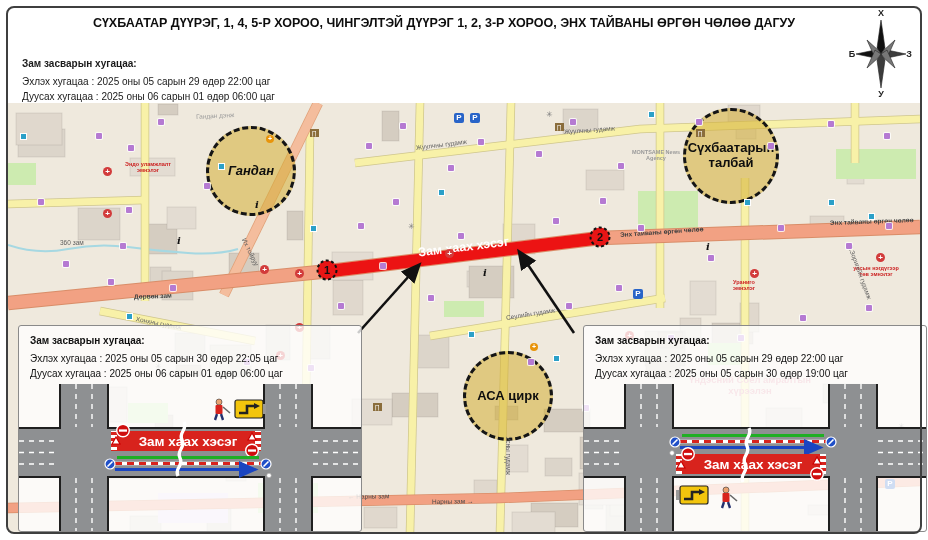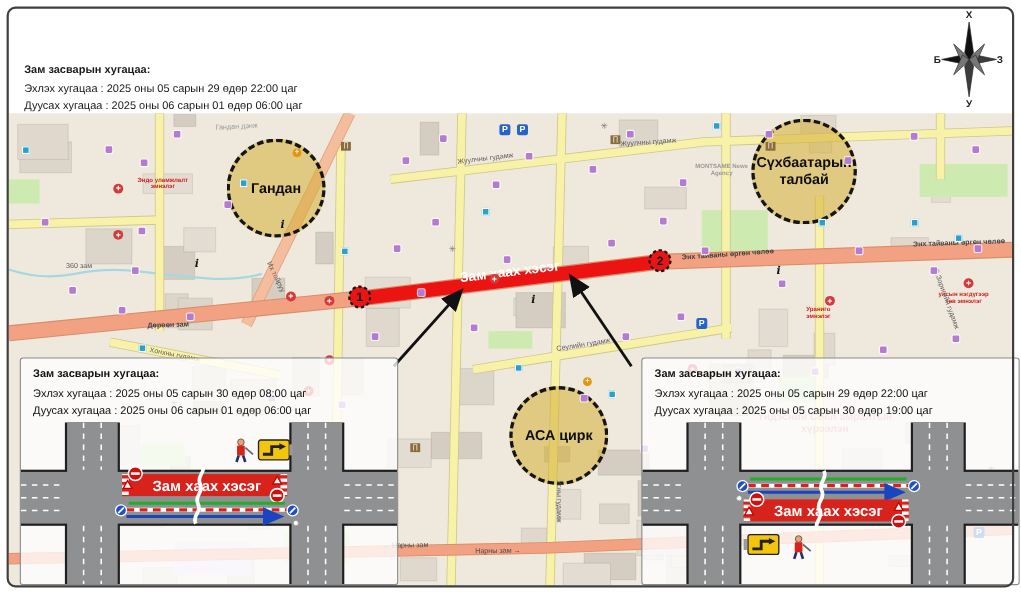--- a/index.html
+++ b/index.html
@@ -39,20 +39,21 @@
   .inset-left{left:18px;top:325px;}
   .inset-right{left:583px;top:325px;}
 </style>
 </head>
 <body>
 
 <div class="page">
   <div class="frame"></div>
 
   <div class="title">
+    <div>СҮХБААТАР ДҮҮРЭГ, 1, 4, 5-Р ХОРОО, ЧИНГЭЛТЭЙ ДҮҮРЭГ 1, 2, 3-Р ХОРОО, ЭНХ ТАЙВАНЫ ӨРГӨН ЧӨЛӨӨ ДАГУУ</div>
   </div>
 
   <div class="schedule">
     <div class="h">Зам засварын хугацаа:</div>
     <div>Эхлэх хугацаа : 2025 оны 05 сарын 29 өдөр 22:00 цаг</div>
     <div>Дуусах хугацаа : 2025 оны 06 сарын 01 өдөр 06:00 цаг</div>
   </div>
 
   <svg class="compass" viewBox="0 0 66 90">
     <g stroke="#222" stroke-width="0.6">
@@ -200,21 +201,21 @@
         <text x="319" y="171" text-anchor="middle" font-size="11" font-weight="bold" fill="#111">1</text>
       </g>
       <g>
         <circle cx="592" cy="134" r="9.5" fill="#e81515" stroke="#111" stroke-width="2" stroke-dasharray="3,2.4"></circle>
         <text x="592" y="138" text-anchor="middle" font-size="11" font-weight="bold" fill="#111">2</text>
       </g>
 
       <line x1="350" y1="230" x2="410" y2="163" stroke="#111" stroke-width="2.6" marker-end="url(#ah)"></line>
       <line x1="566" y1="230" x2="512" y2="150" stroke="#111" stroke-width="2.6" marker-end="url(#ah)"></line>
     </svg>
-  <div class="circle" style="left: 198px; top: 23px; height: 84px; width: 84px;">Гандан</div>
+  <div class="circle" style="left: 198px; top: 23px; height: 84px; width: 84px; font-style: italic;">Гандан</div>
       <div class="circle" style="left: 675px; top: 5px; height: 90px; width: 90px;">Сүхбаатарын талбай</div>
       <div class="circle" style="left: 455px; top: 248px; height: 84px; width: 84px;">АСА цирк</div>
       <div class="street" style="left: 408px; top: 41px; transform: rotate(-7deg);">Жуулчны гудамж</div>
       <div class="street" style="left: 556px; top: 25px; transform: rotate(-4deg);">Жуулчны гудамж</div>
       <div class="street" style="left: 612px; top: 128px; transform: rotate(-4deg); font-weight: bold; color: rgb(63, 63, 63);">Энх тайваны өргөн чөлөө</div>
       <div class="street" style="left: 822px; top: 116px; transform: rotate(-2deg); font-weight: bold; color: rgb(63, 63, 63);">Энх тайваны өргөн чөлөө</div>
       <div class="street" style="left: 126px; top: 190px; transform: rotate(-2deg); font-weight: bold; color: rgb(63, 63, 63);">Дөрвөн зам</div>
       <div class="street" style="left: 340px; top: 390px; transform: rotate(-1deg); color: rgb(74, 74, 74);">← Нарны зам</div>
       <div class="street" style="left: 424px; top: 395px; transform: rotate(-1deg); color: rgb(74, 74, 74);">Нарны зам →</div>
       <div class="street" style="left: 236px; top: 132px; transform: rotate(64deg);">Их тойруу</div>
@@ -311,21 +312,21 @@
       <div class="ic bus" style="left: 302px; top: 122px;"></div>
       <div class="ic star" style="left: 538px; top: 8px;">✳</div>
       <div class="ic star" style="left: 400px; top: 120px;">✳</div>
       <div class="ic star" style="left: 147px; top: 260px;">✳</div>
       <div class="ic star" style="left: 890px; top: 320px;">✳</div>
     </div>
 
   <div class="inset inset-left">
     <div class="txt">
       <div class="h">Зам засварын хугацаа:</div>
-      <div>Эхлэх хугацаа : 2025 оны 05 сарын 30 өдөр 08:00 цаг</div>
+      <div>Эхлэх хугацаа : 2025 оны 05 сарын 30 өдөр 22:05 цаг</div>
       <div>Дуусах хугацаа : 2025 оны 06 сарын 01 өдөр 06:00 цаг</div>
     </div>
     <svg class="diagram" width="342" height="147" viewBox="0 0 342 147">
       <defs>
         <pattern id="bar1" width="6" height="6" patternUnits="userSpaceOnUse">
           <rect width="6" height="3" fill="#d8231d"></rect>
             <rect y="3" width="6" height="3" fill="#fff"></rect>
         </pattern>
         <marker id="abl1" markerWidth="8" markerHeight="8" refX="5" refY="3" orient="auto">
           <polygon points="0,0 7,3 0,6" fill="#1a45c0"></polygon>

